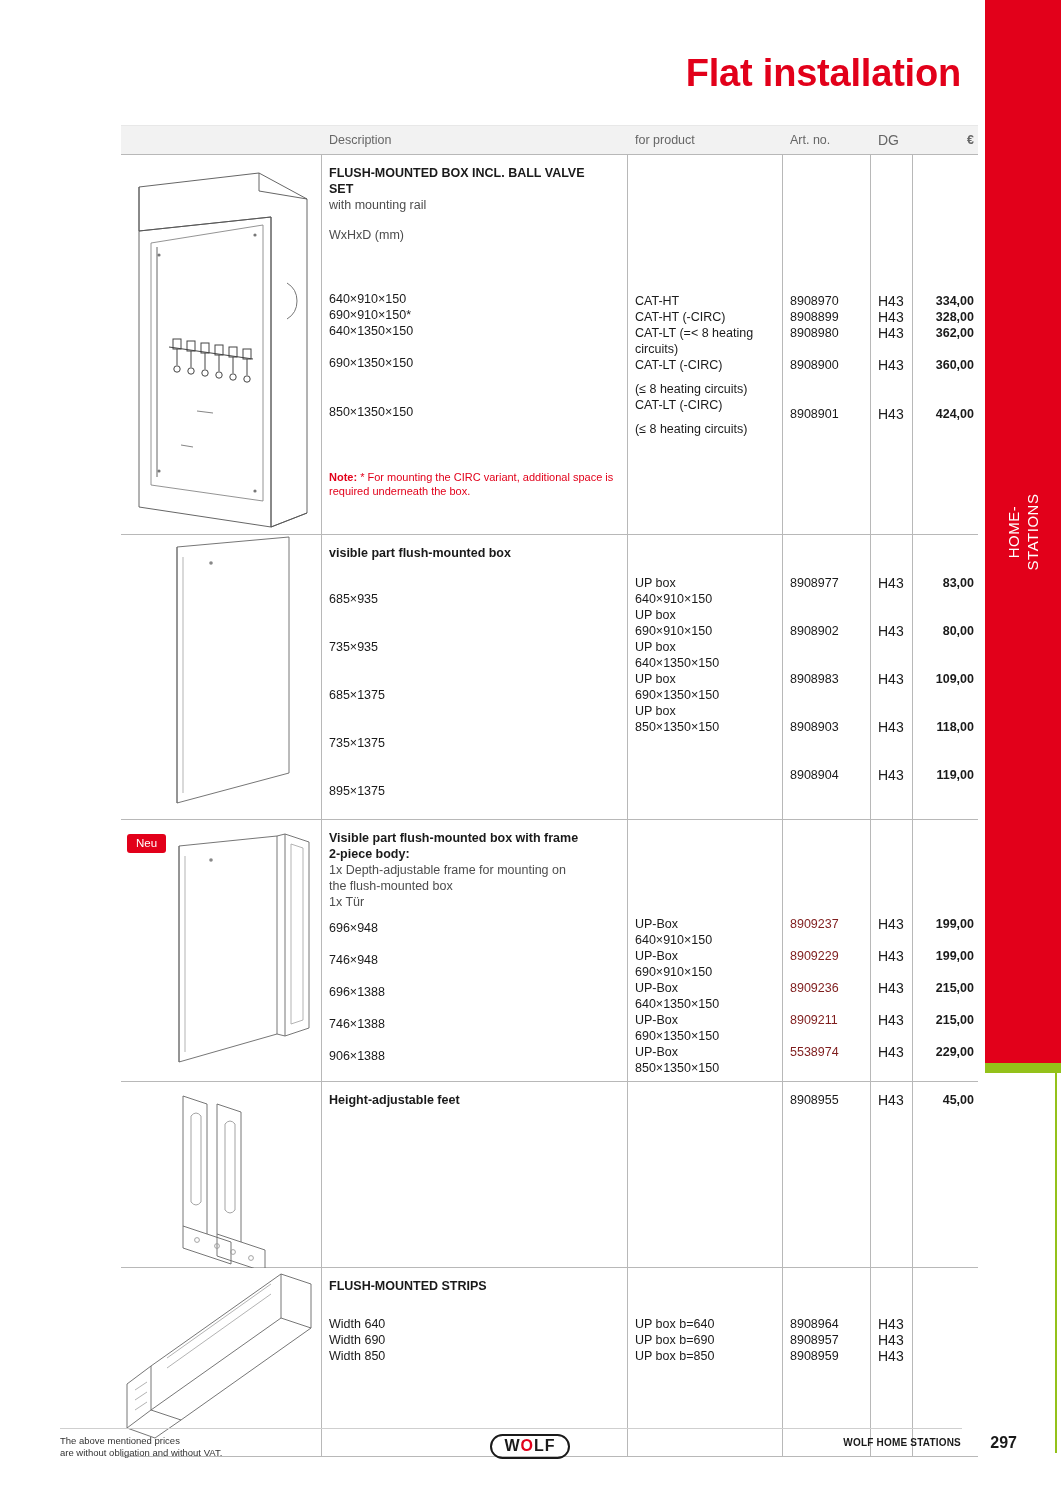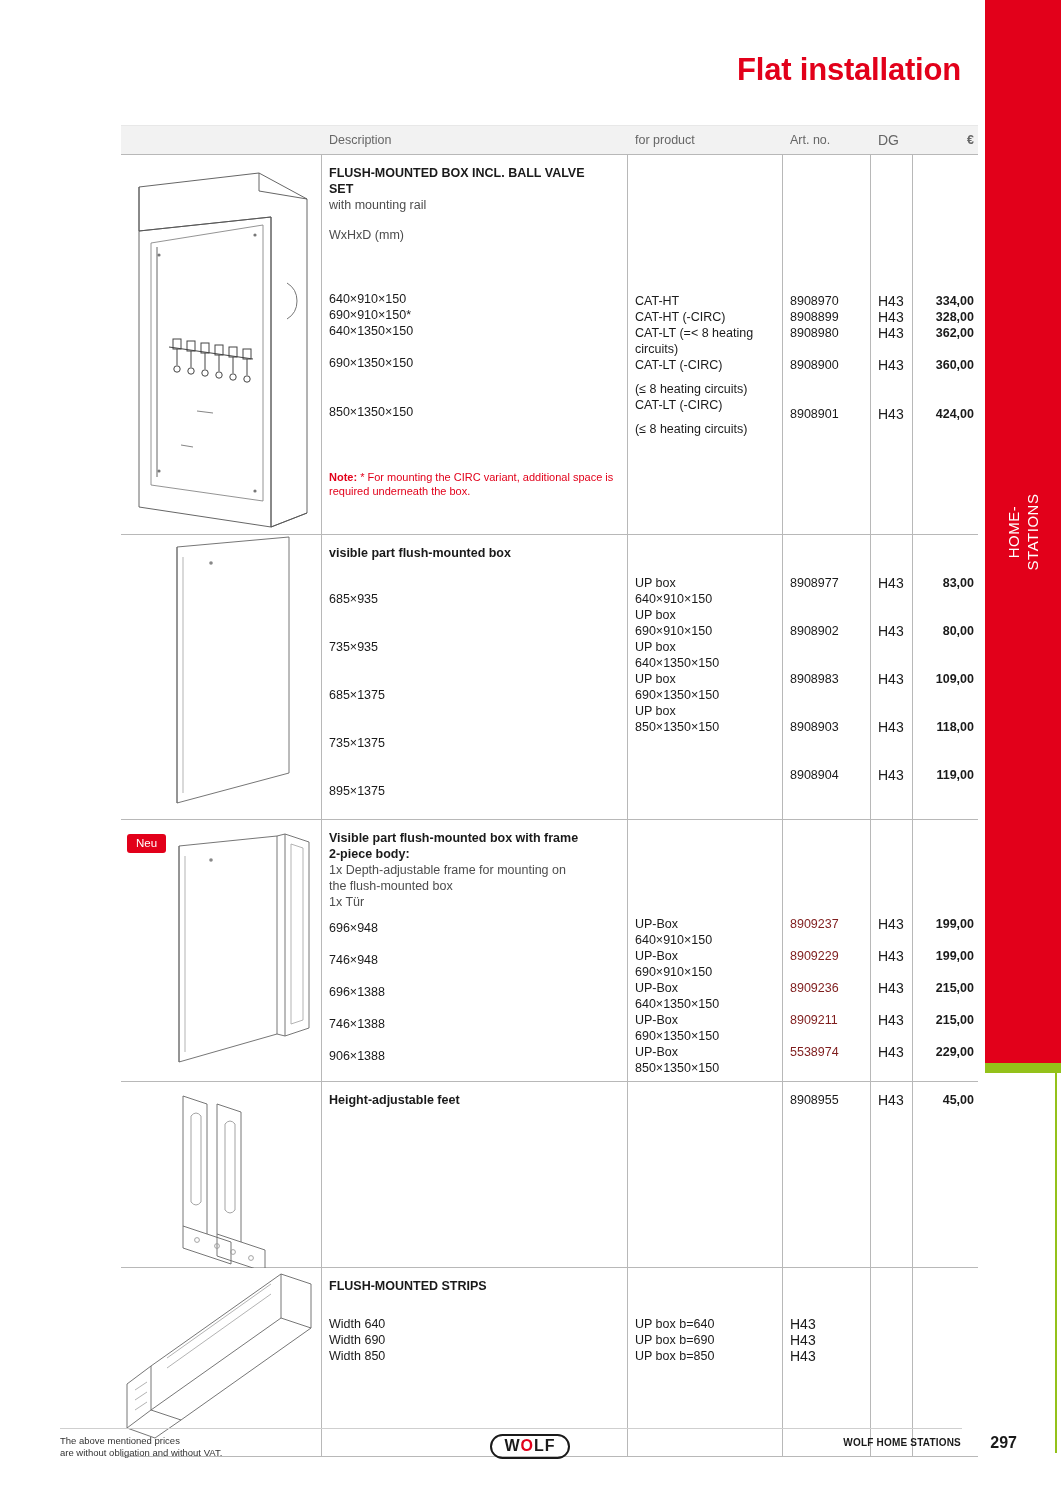--- a/index.html
+++ b/index.html
@@ -56,21 +56,21 @@
     width: 2px;
     height: 380px;
     background: #94c11a;
   }
 
   
   .page-title {
     position: absolute;
     top: 52px;
     right: 100px;
-    font-size: 31px;
+    font-size: 38px;
     font-weight: bold;
     color: #e2001a;
     letter-spacing: -0.2px;
   }
 
   
   .table {
     position: absolute;
     left: 121px;
     top: 125px;
@@ -573,20 +573,26 @@
       <div>Width 690</div>
       <div>Width 850</div>
     </div>
 
     <div class="c-prod">
       <div style="height:38px;"></div>
       <div>UP box b=640</div>
       <div>UP box b=690</div>
       <div>UP box b=850</div>
     </div>
+    <div class="c-art">
+      <div style="height:38px;"></div>
+      <div>8908964</div>
+      <div>8908957</div>
+      <div>8908959</div>
+    </div>
     <div class="c-dg">
       <div style="height:38px;"></div>
       <div>H43</div>
       <div>H43</div>
       <div>H43</div>
     </div>
   </div>
 
 </div>
 

